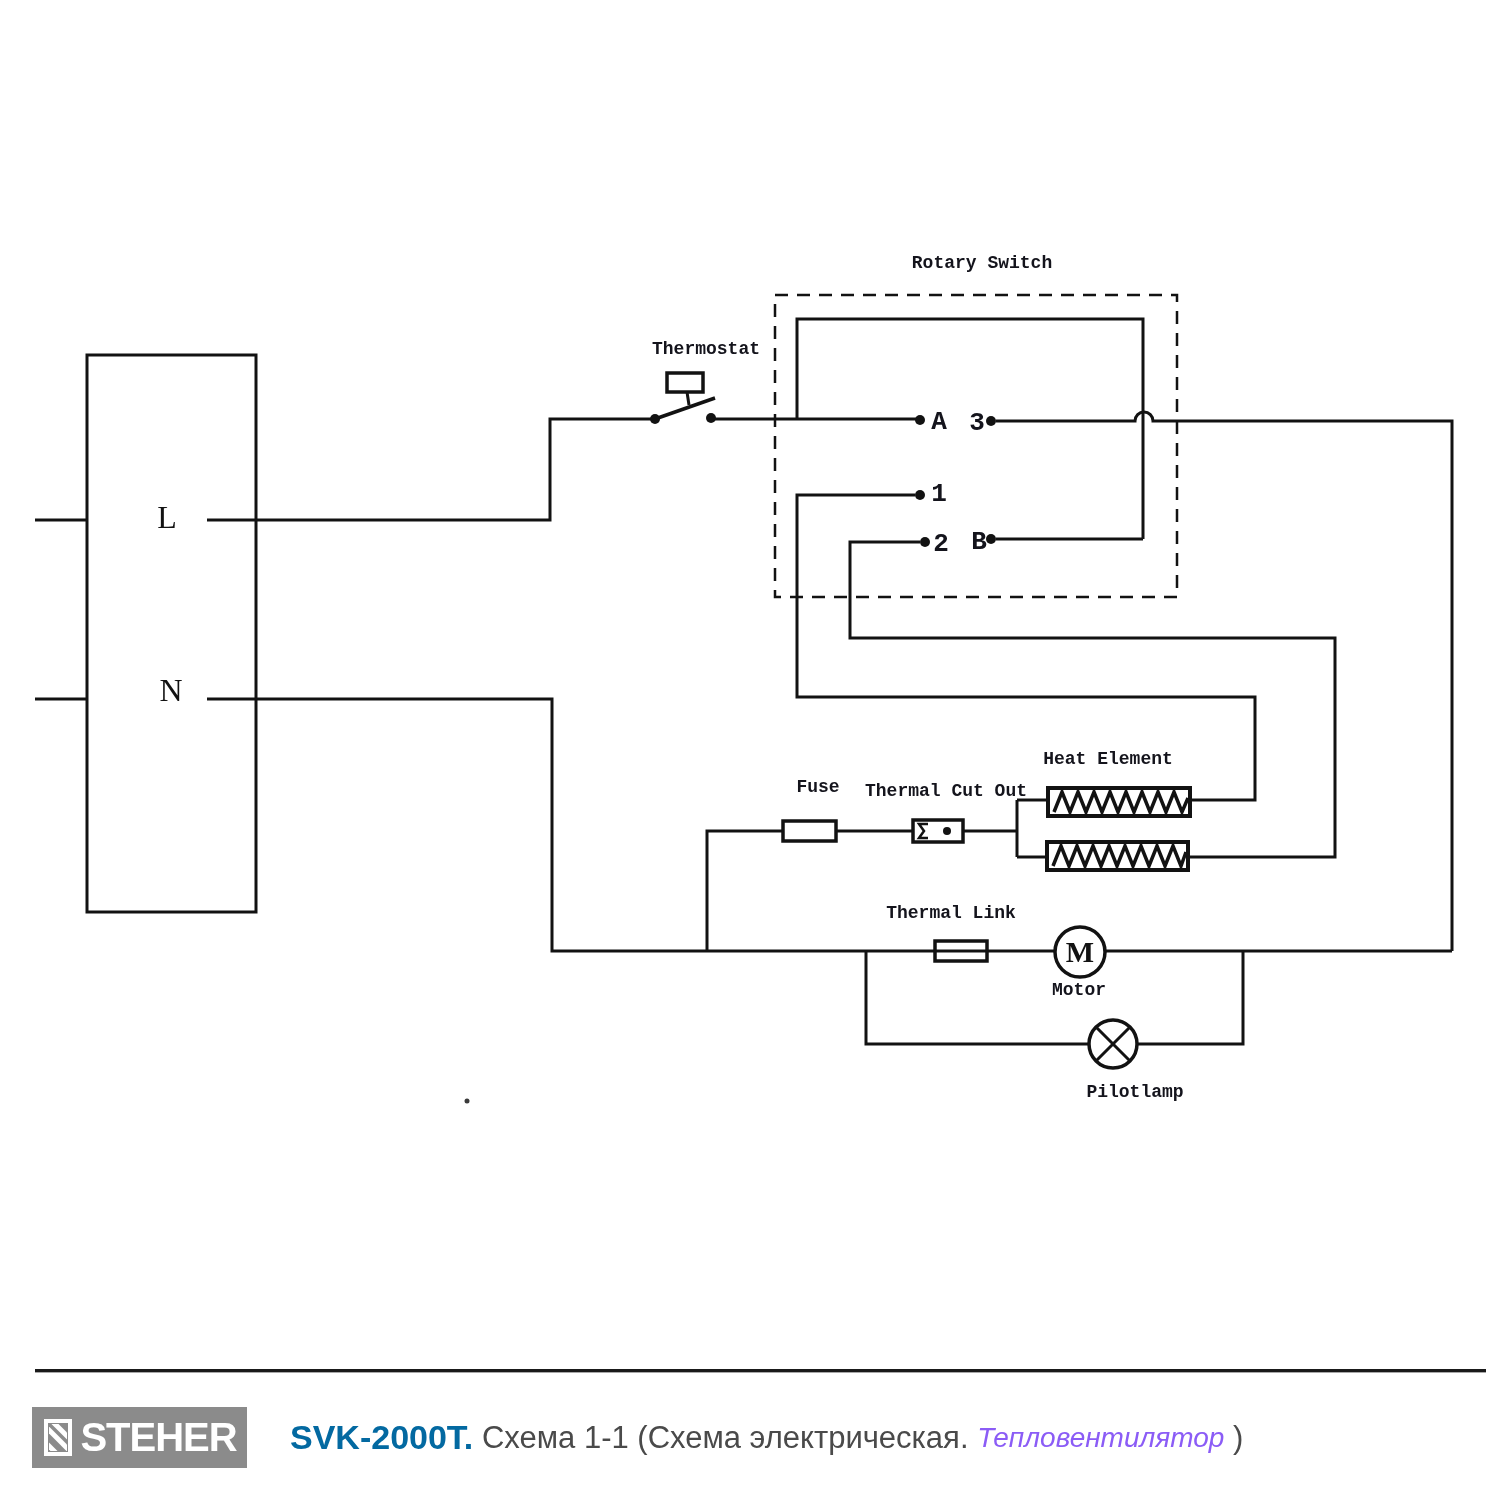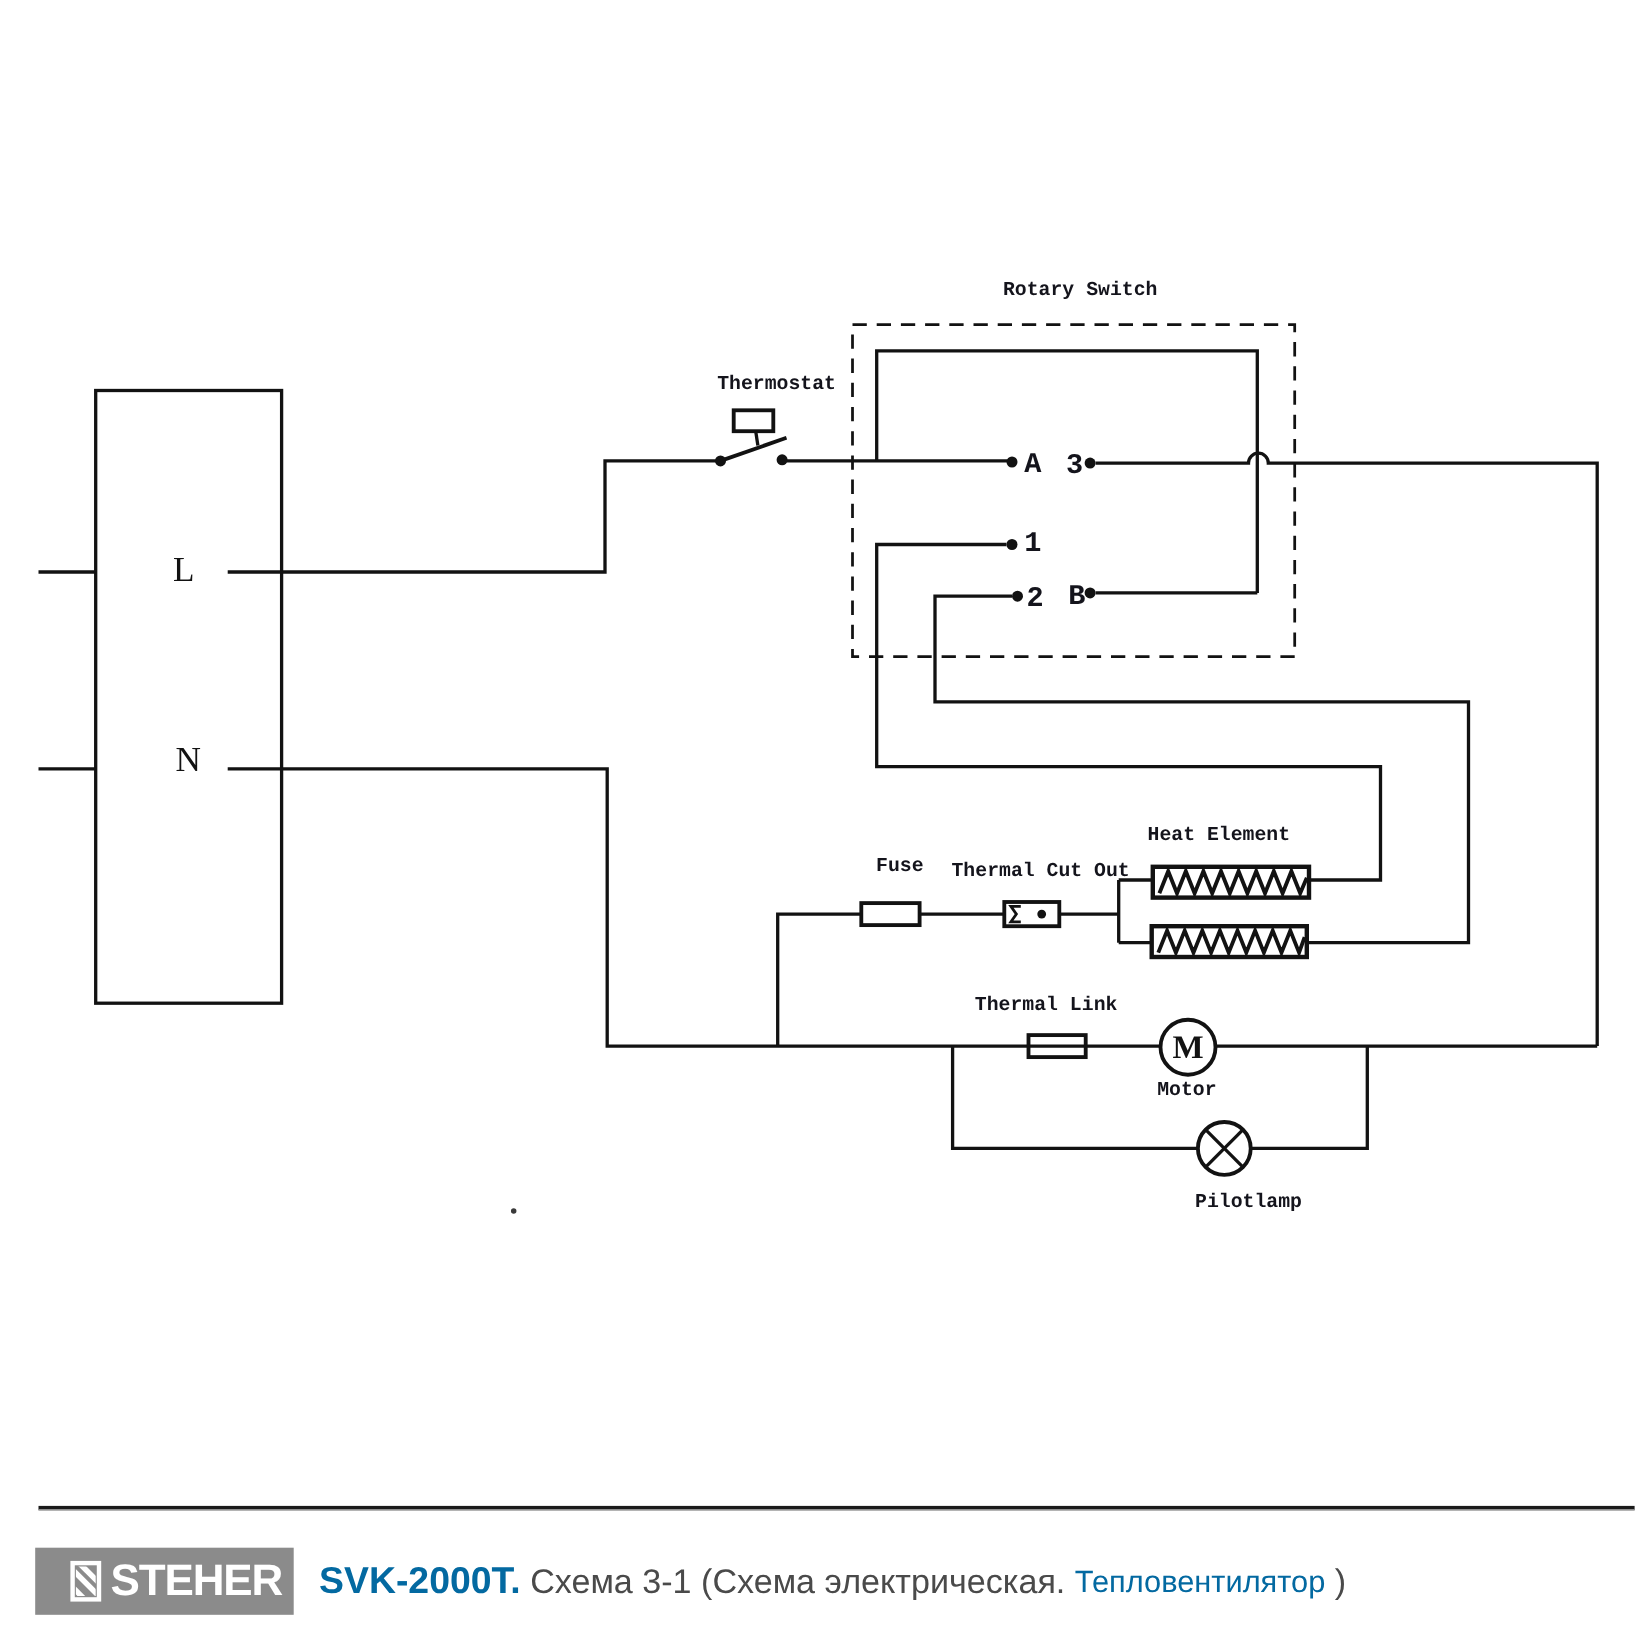--- a/index.html
+++ b/index.html
@@ -15,28 +15,28 @@
   .wire{stroke:#121212;stroke-width:3;fill:none;}
   .wire-thick{stroke:#121212;stroke-width:3.5;fill:none;}
   .comp{stroke:#121212;stroke-width:3.5;fill:none;}
   .comp-white{stroke:#121212;stroke-width:3.5;fill:#ffffff;}
   .dot{fill:#121212;stroke:none;}
   .dashed-box{stroke:#121212;stroke-width:2.5;fill:none;stroke-dasharray:13 9;}
   
   .divider{position:absolute;left:35px;top:1369px;width:1451px;height:3px;background:#1a1a1a;
            border-bottom:1px solid #a8a8a8;}
   .logo{position:absolute;left:32px;top:1407px;width:215px;height:61px;background:#8b8b8b;
-        display:flex;align-items:center;justify-content:center;gap:6px;padding-left:20px;}
+        display:flex;align-items:center;justify-content:center;gap:6px;}
   .logo-text{color:#ffffff;font-weight:bold;font-size:40px;letter-spacing:-1px;
              font-family:"Liberation Sans",sans-serif;}
   .caption{position:absolute;left:290px;top:1407px;height:61px;display:flex;align-items:center;
            white-space:pre;}
   .caption .model{font-size:34px;font-weight:bold;color:#0369a1;}
   .caption .cap{font-size:31px;font-weight:normal;color:#4a4a4a;}
-  .caption .capb{font-size:28px;font-weight:normal;color:#0369a1;}
+  .caption .capb{font-size:28px;font-weight:normal;color:#8b5cf6;font-style:italic;}
 </style>
 </head>
 <body>
 
 <div class="canvas">
 
   <svg width="1500" height="1360" viewBox="0 0 1500 1360">
 
     <g>
       <rect x="87" y="355" width="169" height="557" class="comp" style="stroke-width:3"></rect>
@@ -149,15 +149,15 @@
       <rect x="4" y="4" width="24" height="33" fill="none" stroke="#ffffff" stroke-width="4"></rect>
       <g clip-path="url(#mk)">
         <line x1="-2" y1="4" x2="28" y2="34" stroke="#ffffff" stroke-width="5"></line>
         <line x1="6" y1="0" x2="36" y2="30" stroke="#ffffff" stroke-width="5"></line>
         <line x1="-10" y1="12" x2="20" y2="42" stroke="#ffffff" stroke-width="5"></line>
       </g>
     </svg>
     <span class="logo-text">STEHER</span>
   </div>
 
-  <div class="caption"><span class="model">SVK-2000T.</span><span class="cap"> </span><span class="cap">Схема 3-1 (Схема электрическая.</span><span class="cap"> </span><span class="capb">Тепловентилятор</span><span class="cap"> </span><span class="cap">)</span></div>
+  <div class="caption"><span class="model">SVK-2000T.</span><span class="cap"> </span><span class="cap">Схема 1-1 (Схема электрическая.</span><span class="cap"> </span><span class="capb">Тепловентилятор</span><span class="cap"> </span><span class="cap">)</span></div>
 
 </div>
 
 </body></html>

